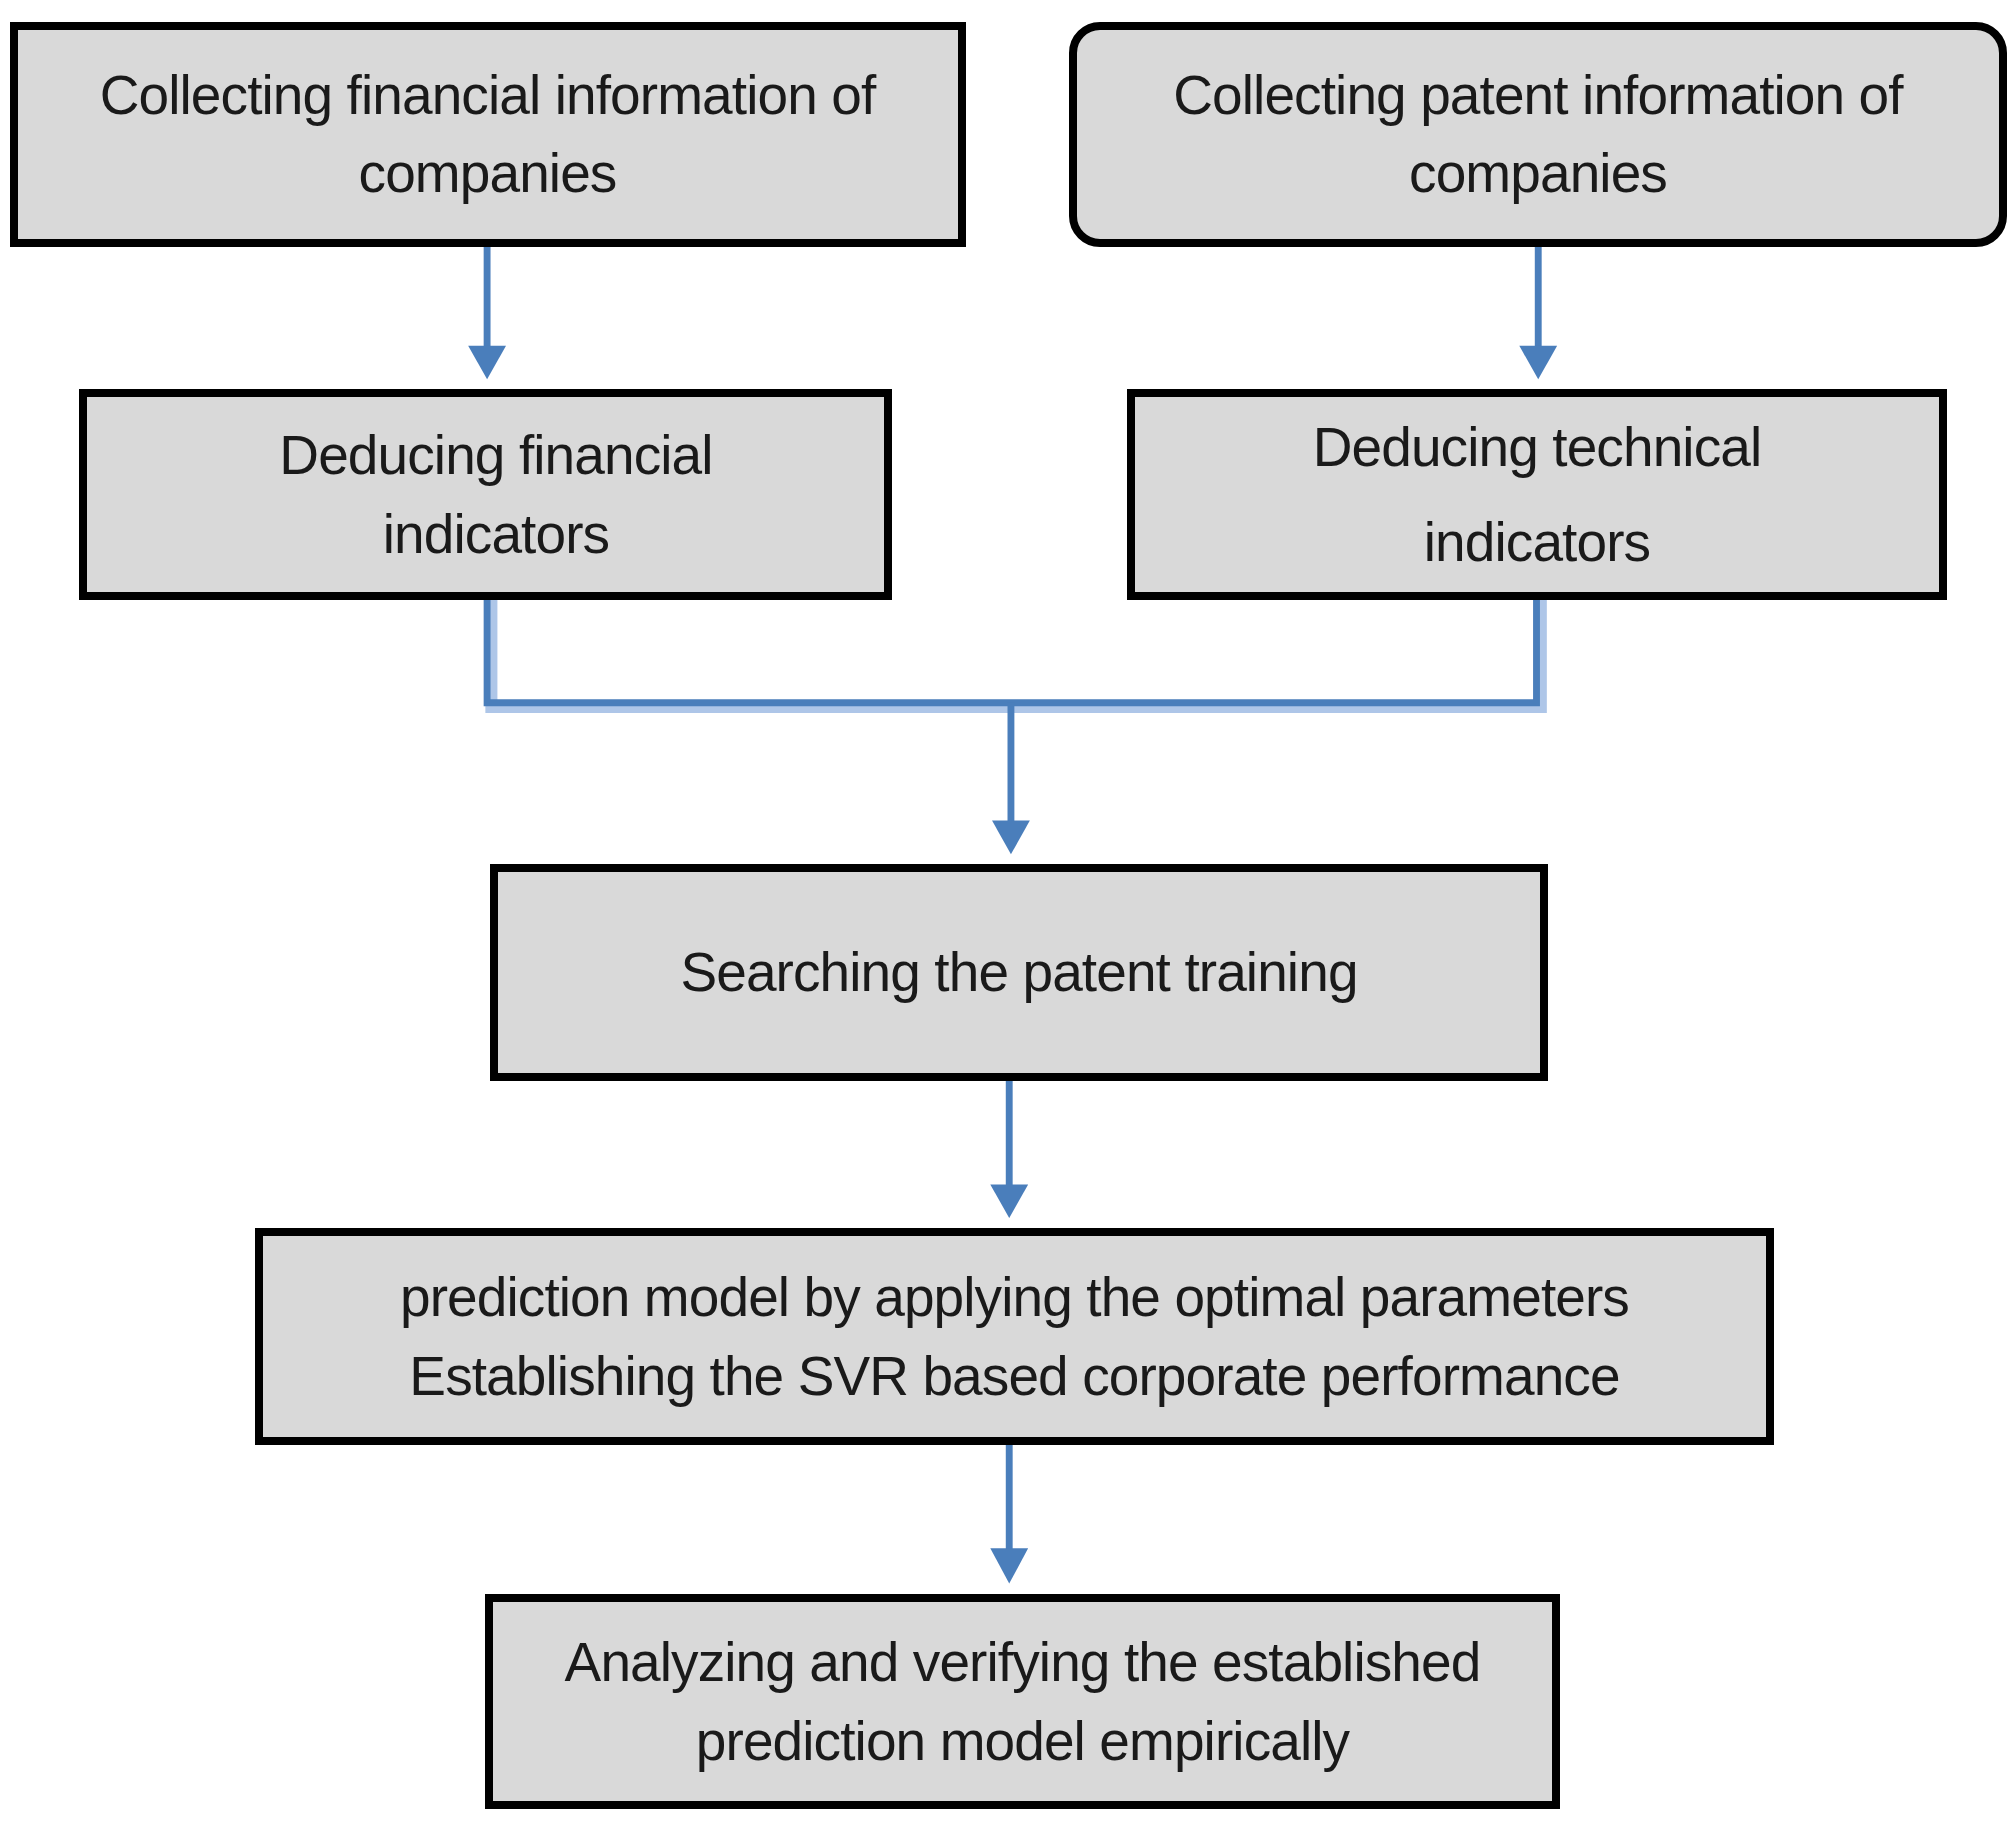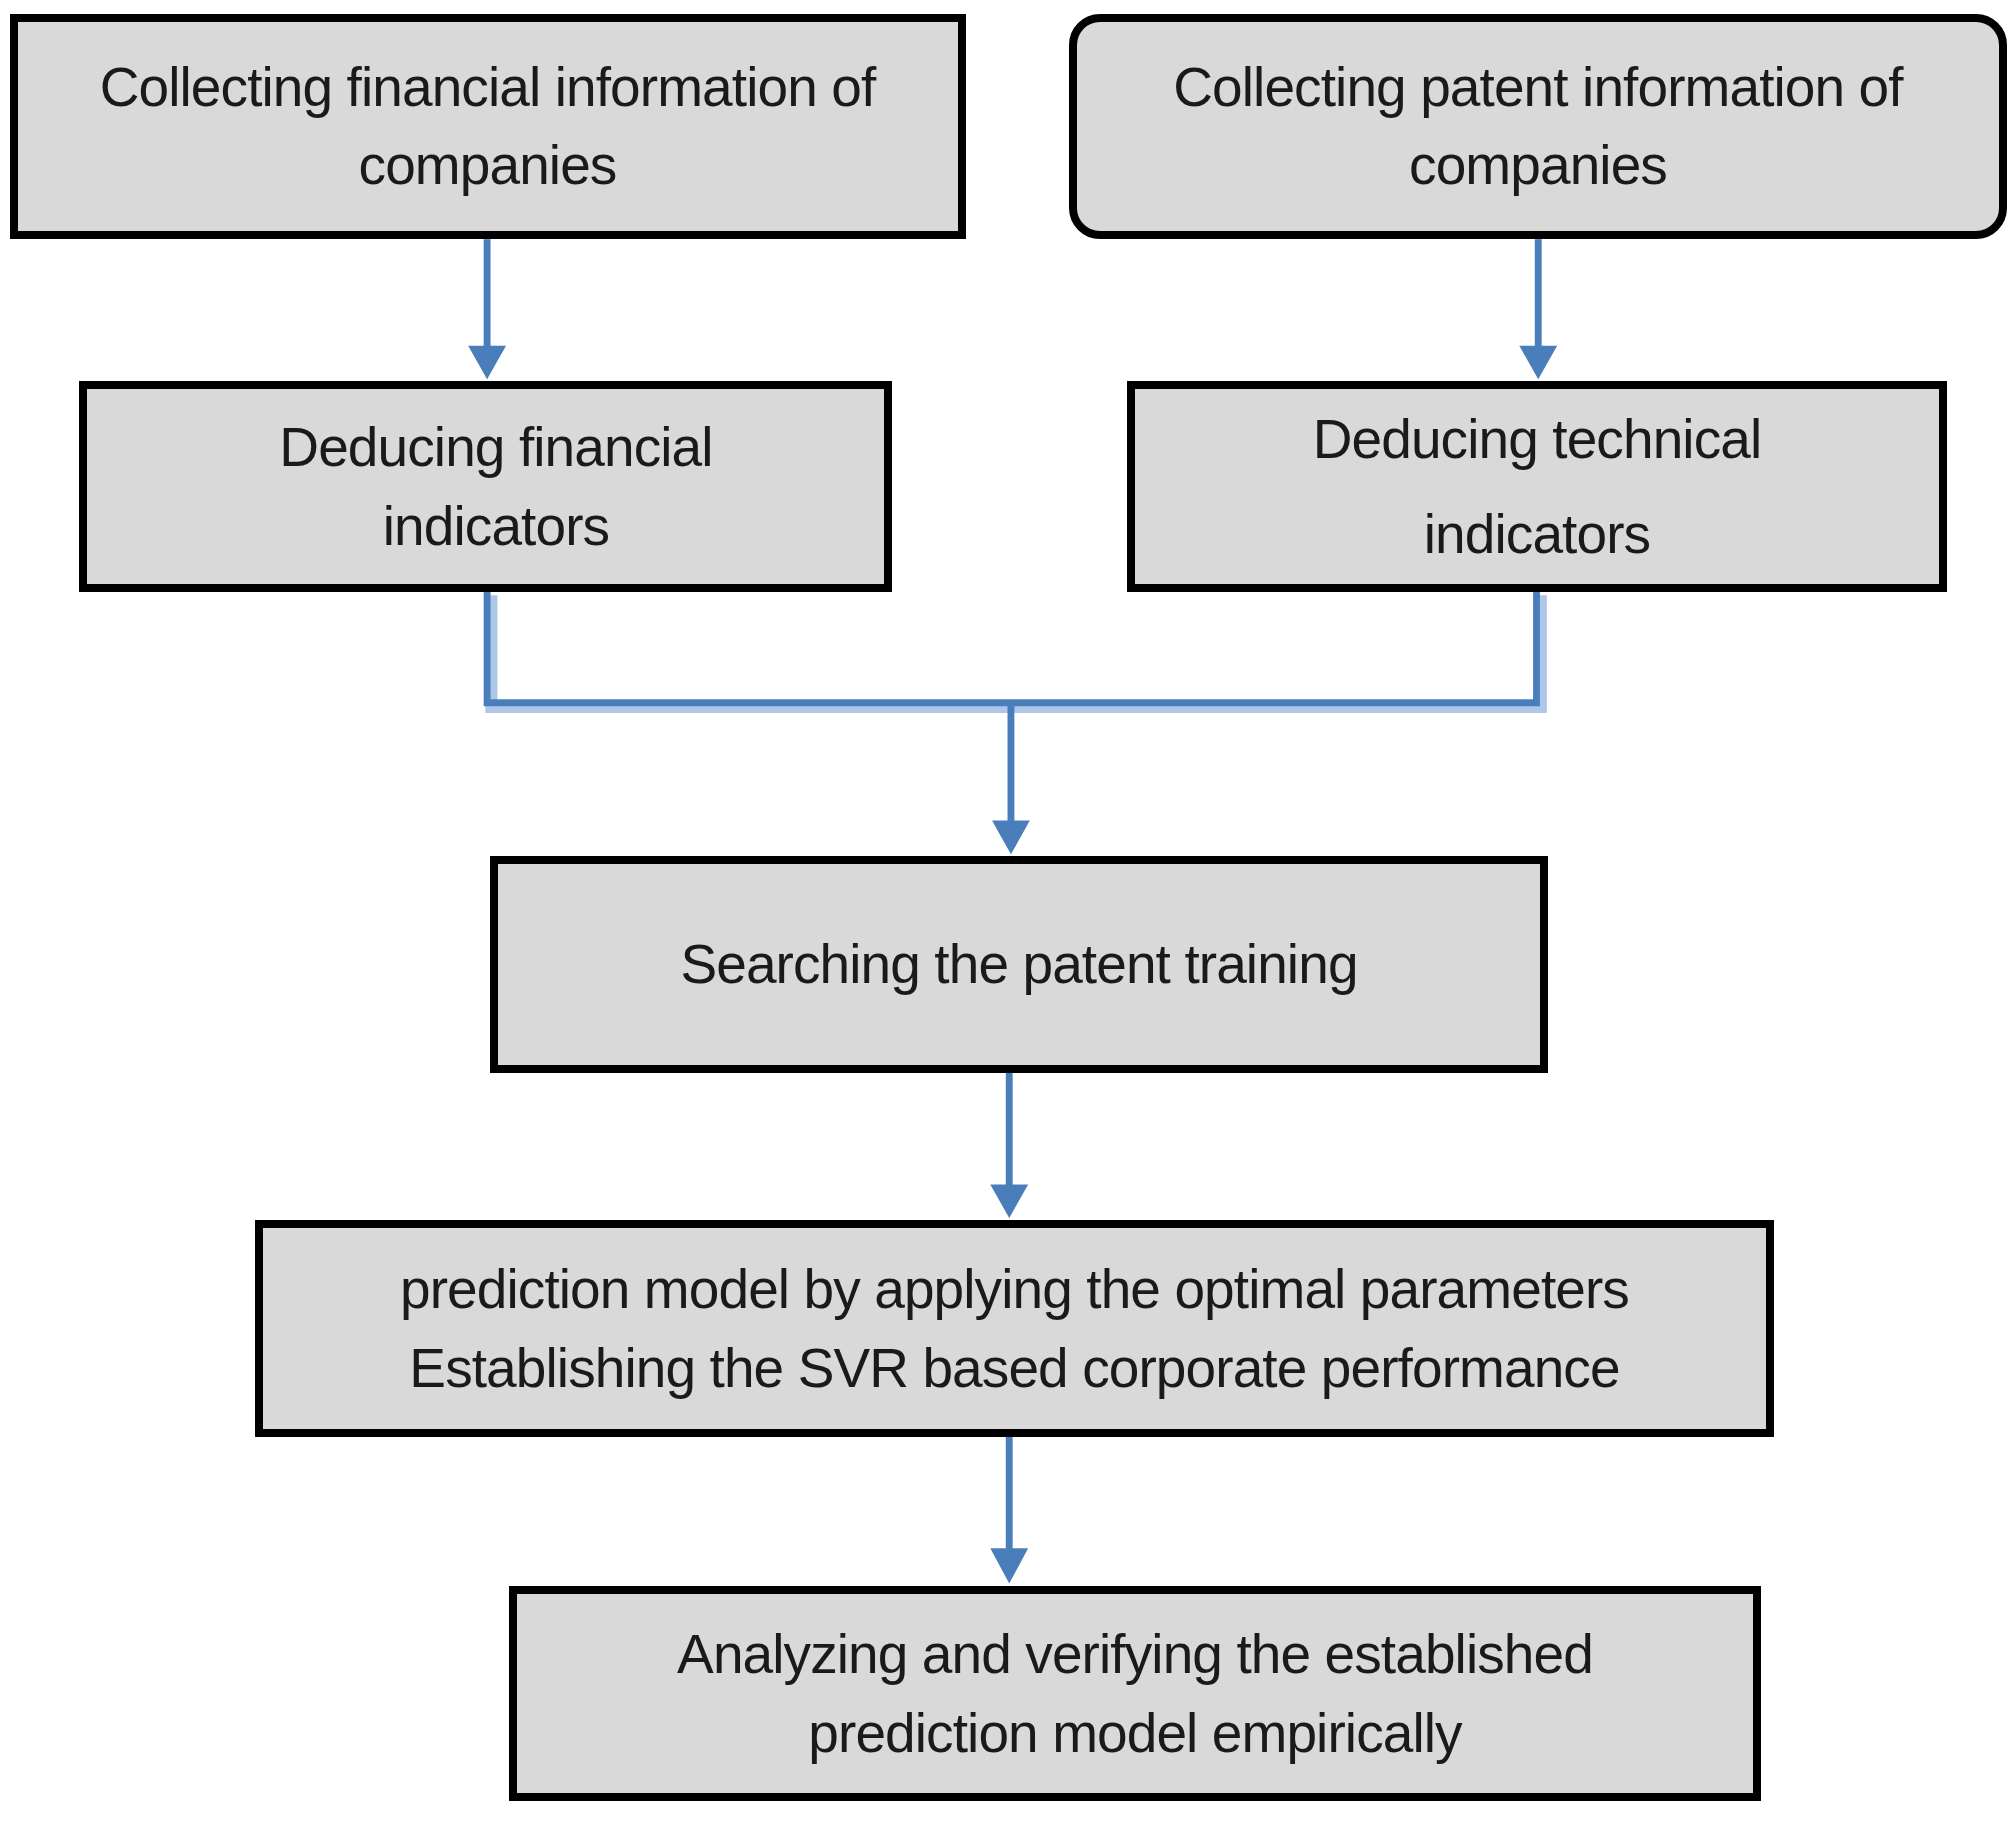--- a/index.html
+++ b/index.html
@@ -47,20 +47,21 @@
   }
   .box {
     position: absolute;
     background: var(--box-fill);
     border: 8.6px solid var(--box-border);
     display: flex;
     flex-direction: column;
     align-items: center;
     justify-content: center;
     text-align: center;
+    margin-top: 8px;
   }
   .box .line {
     font-size: 55px;
     line-height: 1.42;
     letter-spacing: -0.9px;
     color: var(--text);
     white-space: nowrap;
   }
 </style>
 </head>
@@ -123,19 +124,19 @@
 
   <div class="box" style="left:490px; top:856px; width:1058px; height:217px;">
     <div class="line">Searching the patent training</div>
   </div>
 
   <div class="box" style="left:255px; top:1220px; width:1519px; height:217px;">
     <div class="line">prediction model by applying the optimal parameters</div>
     <div class="line">Establishing the SVR based corporate performance</div>
   </div>
 
-  <div class="box" style="left:509px; top:1586px; width:1252px; height:215px;">
+  <div class="box" style="left:485px; top:1586px; width:1075px; height:215px;">
     <div class="line">Analyzing and verifying the established</div>
     <div class="line">prediction model empirically</div>
   </div>
 
 </div>
 
 
 </body></html>

